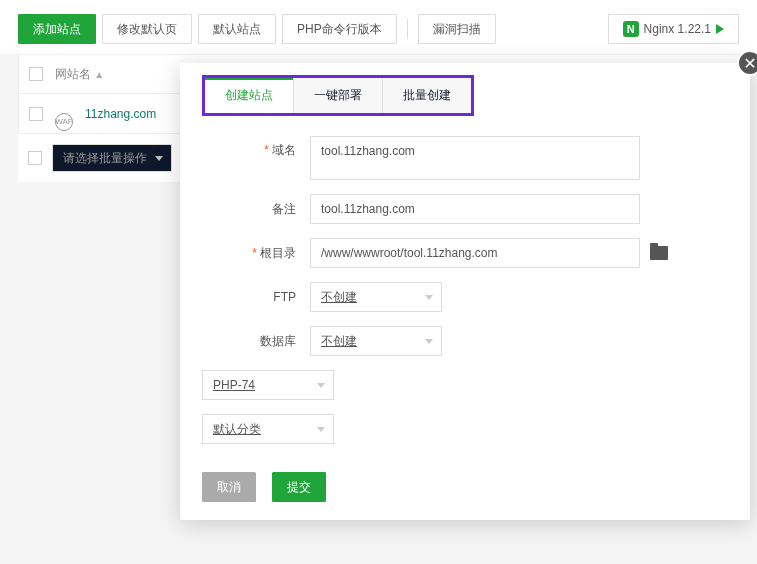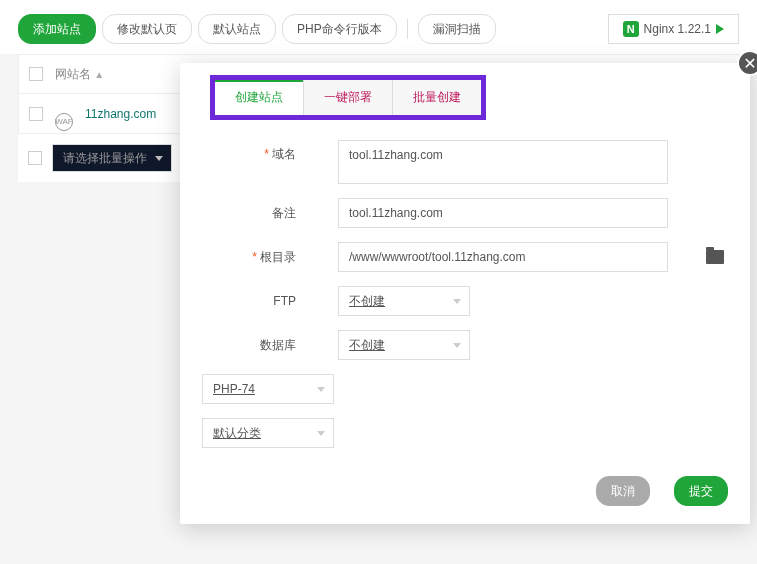--- a/index.html
+++ b/index.html
@@ -26,21 +26,21 @@
       display: inline-flex;
       align-items: center;
       justify-content: center;
       height: 30px;
       padding: 0 14px;
       border: 1px solid #ddd;
       background: #fff;
       color: #555;
       cursor: pointer;
       font-size: 12px;
-      border-radius: 13px;
+      border-radius: 1px;
     }
     .btn-primary {
       background: #20a53a;
       border-color: #20a53a;
       color: #fff;
     }
     .toolbar-sep {
       width: 1px;
       height: 20px;
       background: #ddd;
@@ -174,45 +174,43 @@
     .modal-title {
       padding: 16px 22px 8px;
       font-size: 14px;
       color: #333;
     }
     .modal-body {
       padding: 12px 22px 0;
     }
     .tabs {
       display: flex;
-      border: 5px solid #6d28d9;
+      border: 3px solid #6d28d9;
       width: fit-content;
       margin-bottom: 20px;
-      margin-left: 8px;
     }
     .tab {
       padding: 9px 20px;
       background: #f7f7f7;
-      color: #be185d;
+      color: #0f172a;
       cursor: pointer;
       border-right: 1px solid #ddd;
     }
     .tab:last-child { border-right: none; }
     .tab.active {
       background: #fff;
       color: #20a53a;
       position: relative;
       box-shadow: inset 0 2px 0 #20a53a;
     }
 
     .form-row {
       display: flex;
       align-items: center;
       margin-bottom: 14px;
-      gap: 28px;
     }
     .form-row.top { align-items: flex-start; }
     .form-label {
       width: 108px;
       text-align: right;
       padding-right: 14px;
       color: #555;
       padding-top: 6px;
     }
     .form-row:not(.top) .form-label { padding-top: 0; }
@@ -262,22 +260,22 @@
       position: absolute;
       top: -3px; left: 0;
       width: 8px; height: 3px;
       background: #555;
       border-radius: 1px 1px 0 0;
     }
 
     .modal-footer {
       padding: 14px 22px 18px;
       display: flex;
-      justify-content: flex-end;
-      gap: 24px;
+      justify-content: flex-start;
+      gap: 16px;
     }
     .btn-default {
       background: #aaa;
       border-color: #aaa;
       color: #fff;
     }
   </style>
 </head>
 <body>
 

